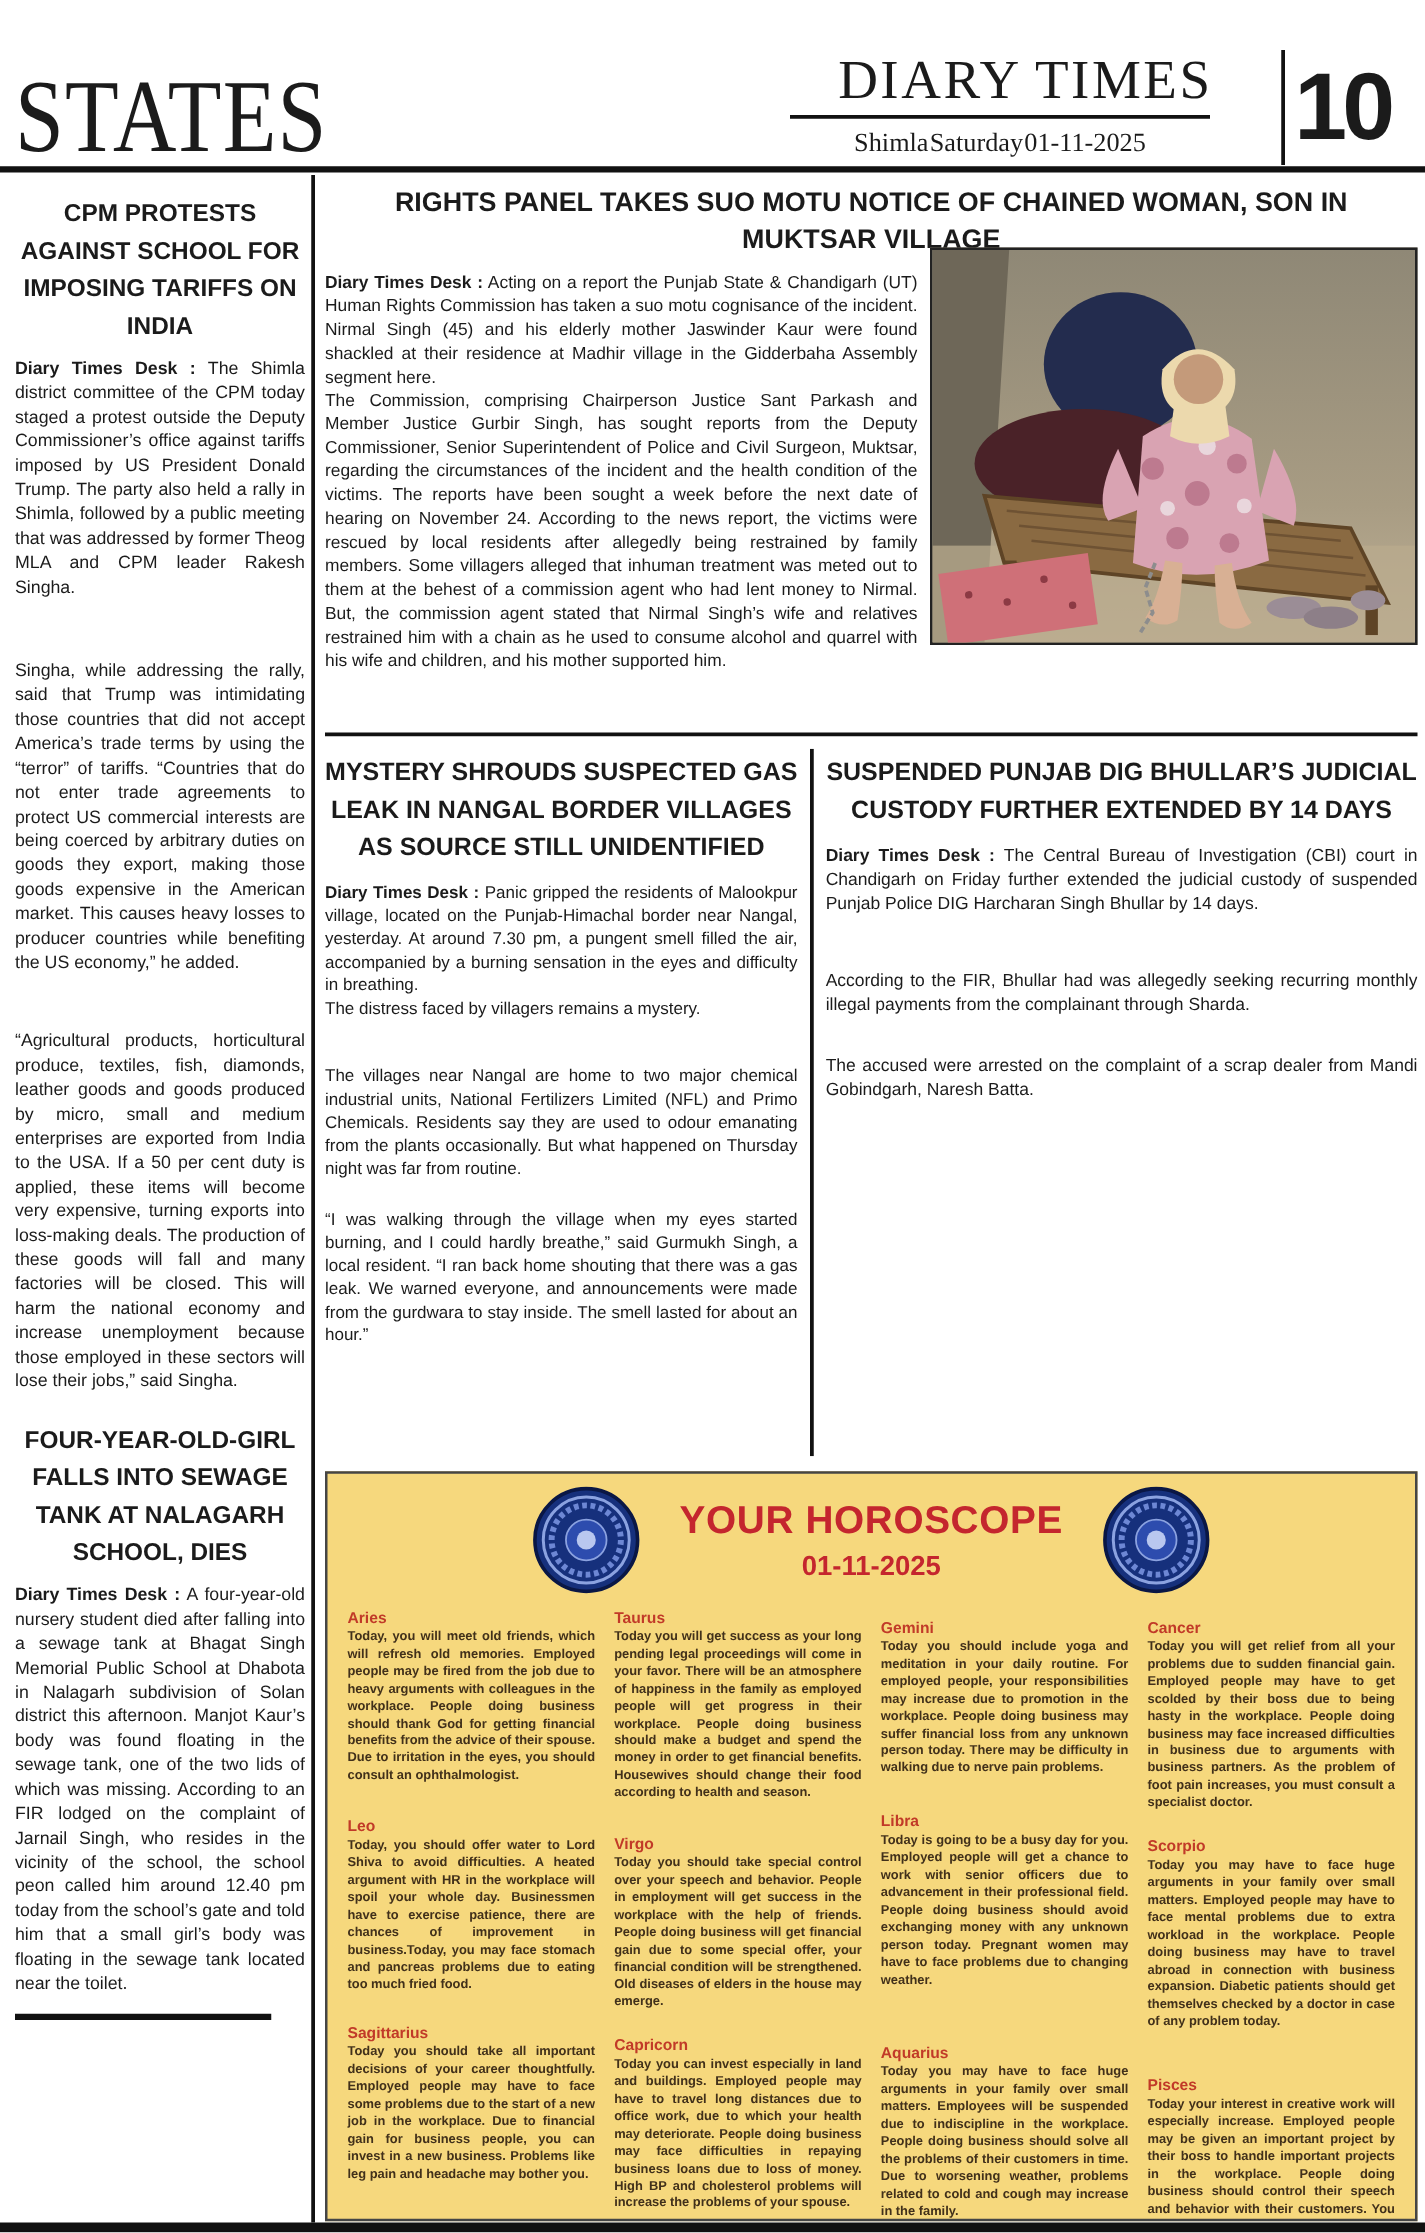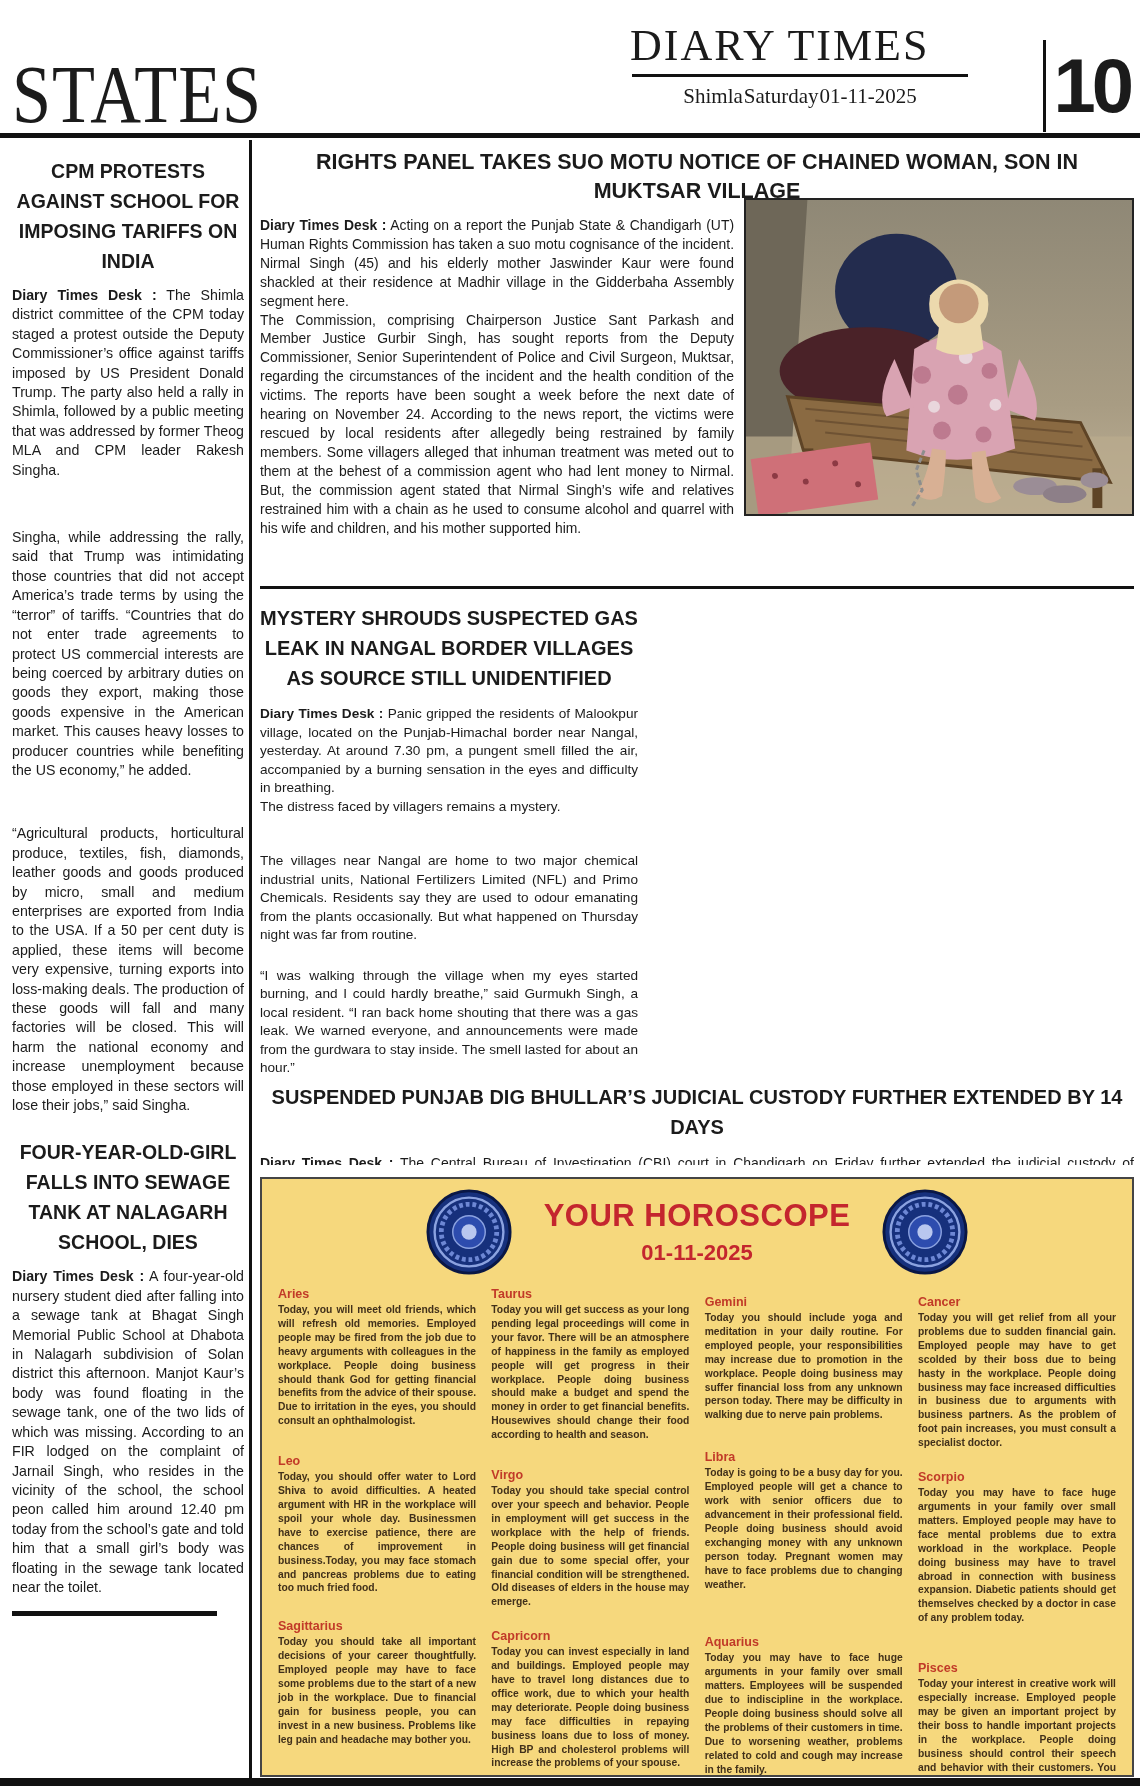--- a/index.html
+++ b/index.html
@@ -4,25 +4,25 @@
 <style>
   html,body{margin:0;padding:0;background:#d8d8d8;}
   .page{position:relative;width:1140px;height:1786px;margin:0 auto;background:#ffffff;
         font-family:"Liberation Sans",sans-serif;color:#1b1b1b;overflow:hidden;}
 
   
   .header{position:absolute;top:0;left:0;width:1140px;height:133px;}
   .states{position:absolute;left:12px;bottom:0px;font-family:"Liberation Serif",serif;
           font-size:74px;line-height:0.95;letter-spacing:1px;transform:scaleY(1.12) scaleX(.95);
           transform-origin:left bottom;}
-  .mast-block{position:absolute;right:170px;top:24px;width:340px;text-align:left;}
+  .mast-block{position:absolute;right:170px;top:42px;width:340px;text-align:right;}
   .paper-name{font-family:"Liberation Serif",serif;font-size:44px;line-height:1;letter-spacing:2px;white-space:nowrap;}
   .m-rule{height:3px;background:#111;margin:6px 2px 7px;}
   .dateline{font-family:"Liberation Serif",serif;font-size:21px;display:flex;justify-content:center;gap:1px;}
-  .pn-wrap{position:absolute;right:10px;top:40px;display:flex;align-items:center;}
+  .pn-wrap{position:absolute;right:28px;top:40px;display:flex;align-items:center;}
   .pn-bar{width:3px;height:92px;background:#111;margin-right:7px;}
   .pagenum{font-size:76px;font-weight:bold;letter-spacing:-4px;line-height:.9;}
   .header-rule{position:absolute;top:133px;left:0;width:1140px;height:5px;background:#111;}
 
   
   .hl{font-weight:bold;text-align:center;margin:0;}
   .bp{text-align:justify;margin:0;}
   .desk{font-weight:bold;}
 
   
@@ -38,21 +38,21 @@
   
   .main{position:absolute;left:260px;top:142px;width:874px;}
   .h-rights{font-size:21.5px;line-height:29px;margin:6px 0 10px;}
   .rights-art{position:relative;}
   .photo{position:absolute;top:50px;right:0;width:390px;height:318px;border:2px solid #222;
          box-sizing:border-box;background:#9a927e;}
   .photo svg{display:block;width:100%;height:100%;}
   .rights-body{width:474px;height:356px;overflow:hidden;}
   .rights-body .bp{font-size:13.9px;line-height:18.9px;}
   .sec-rule{height:3px;background:#111;margin:14px 0 10px;}
-  .two-col{display:flex;height:566px;overflow:hidden;flex-direction:column;}
+  .two-col{display:flex;height:566px;overflow:hidden;}
   .gas-col{width:378px;}
   .col-rule{width:2.5px;background:#111;margin:0 10px;}
   .dig-col{flex:1;}
   .h-gas,.h-dig{font-size:20px;line-height:30px;margin:4px 0 12px;}
   .gas-col .bp{font-size:13.6px;line-height:18.5px;}
   .dig-col .bp{font-size:14px;line-height:19.2px;}
   .gmb36{margin-bottom:36px!important;}
   .gmb22{margin-bottom:22px!important;}
   .dmb42{margin-bottom:42px!important;}
   .dmb30{margin-bottom:30px!important;}

